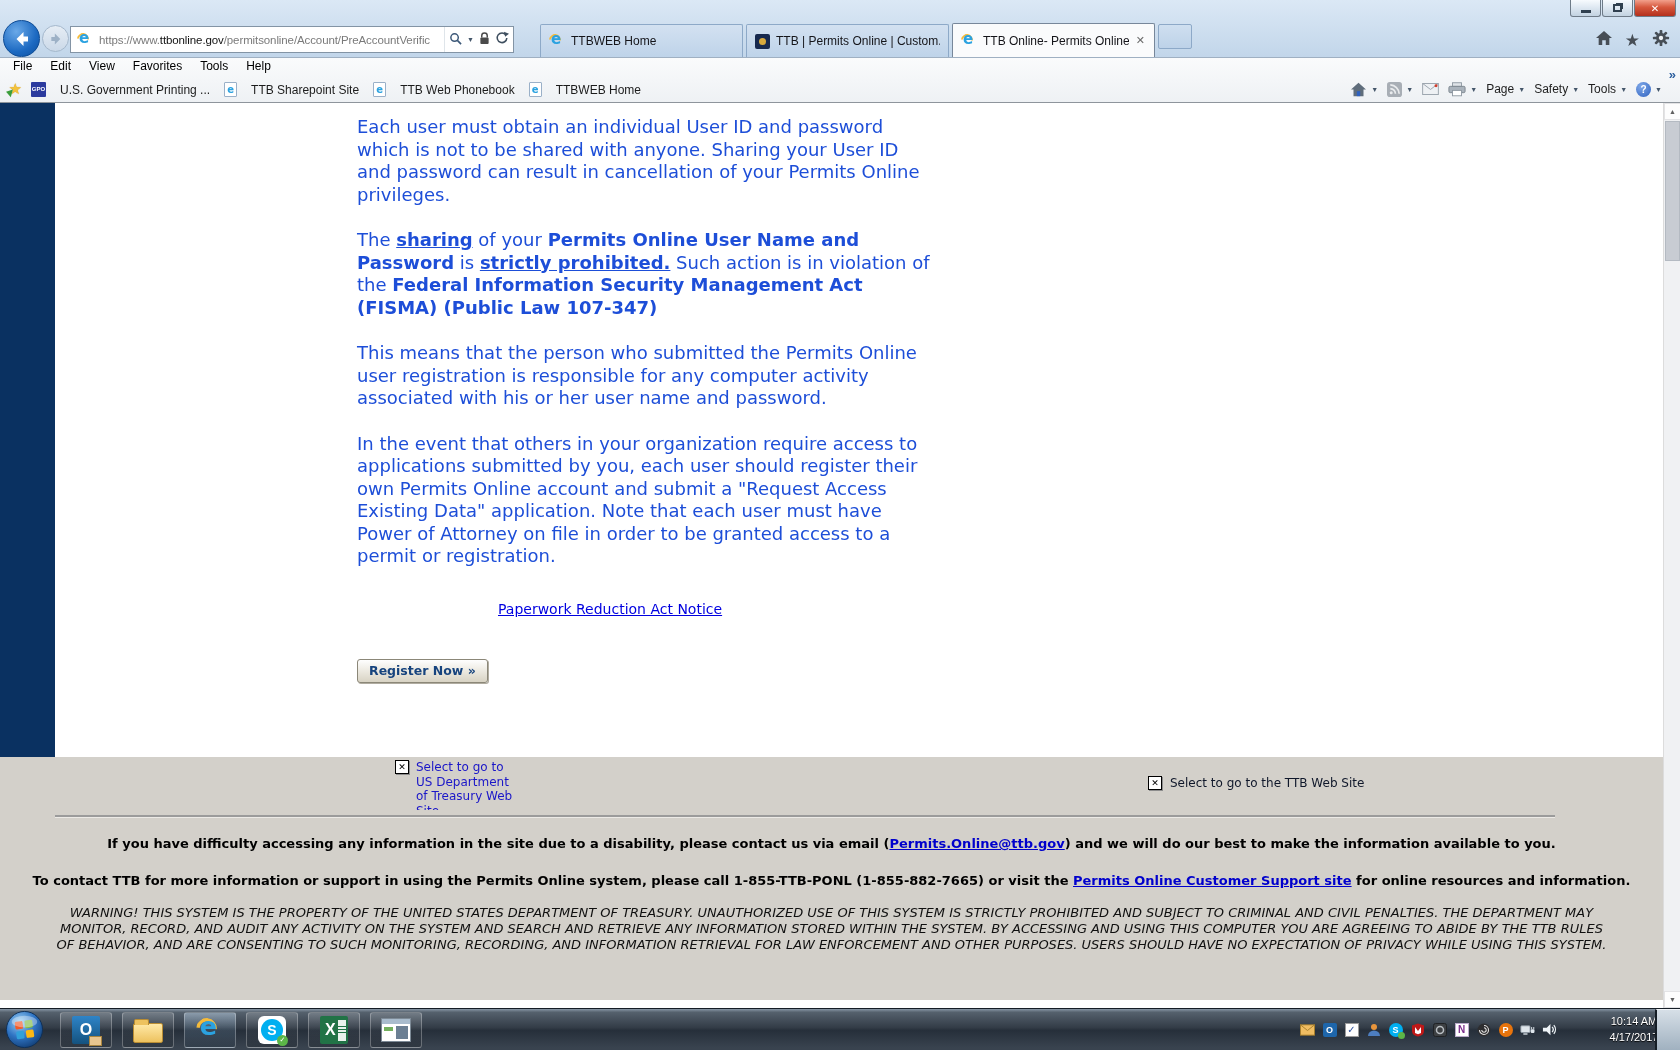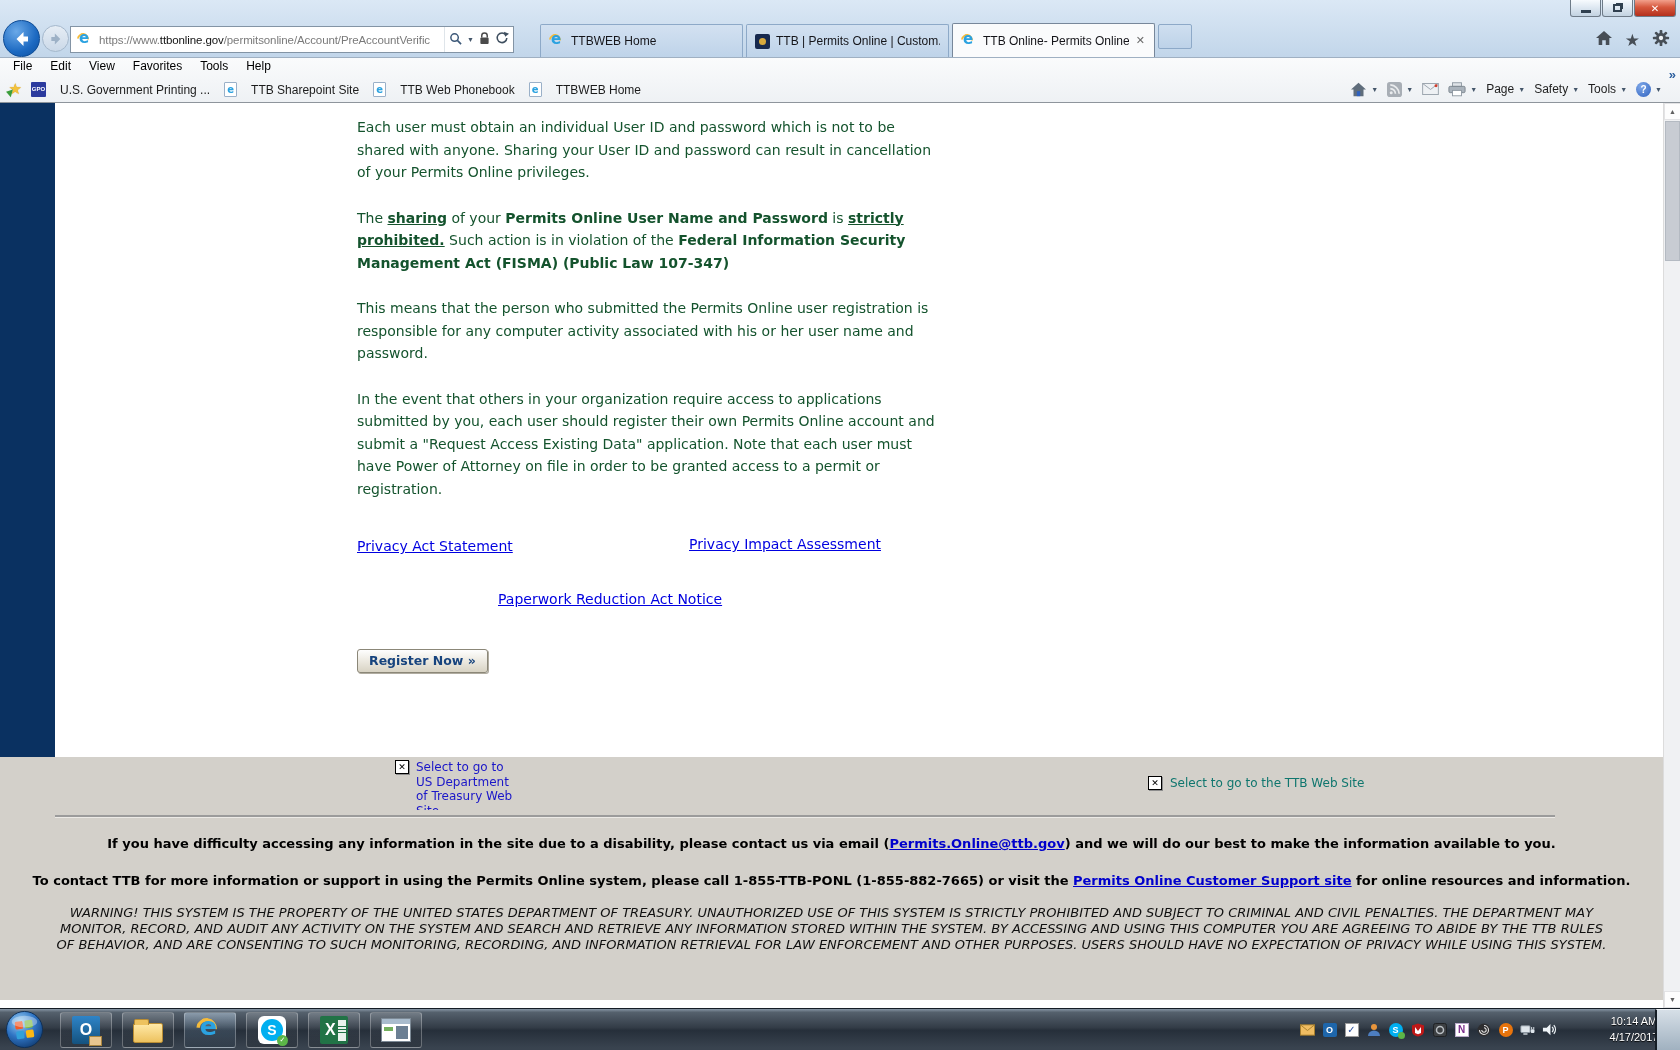--- a/index.html
+++ b/index.html
@@ -76,40 +76,40 @@
   #cmdbar{position:absolute;right:18px;top:76px;height:26px;display:flex;align-items:center;gap:9px;}
   .cmd{display:flex;align-items:center;gap:4px;font-size:12px;color:#1e1e1e;}
   .chev{position:absolute;right:4px;top:67px;color:#2c5f9e;font-size:13px;font-weight:bold;}
   .helpc{width:15px;height:15px;border-radius:50%;background:radial-gradient(circle at 35% 30%,#7fa8e8,#2f62c0);
     color:#fff;font:bold 10px/15px "Liberation Sans",sans-serif;text-align:center;}
 
   
   #page{position:absolute;left:0;top:103px;width:1680px;height:905px;background:#fff;}
   #navstrip{position:absolute;left:0;top:0;width:55px;height:654px;background:#0a3161;}
   .copy{position:absolute;left:357px;top:13px;width:578px;font-family:"DejaVu Sans",sans-serif;}
-  .copy p{font-size:14px;line-height:22.5px;color:#14532d;margin-bottom:23px;}
+  .copy p{font-size:18px;line-height:22.5px;color:#1d4ed8;margin-bottom:23px;}
   .b{font-weight:bold;}
   .bu{font-weight:bold;text-decoration:underline;}
   a.plink{color:#0000e0;text-decoration:underline;font-size:14px;font-family:"DejaVu Sans",sans-serif;cursor:pointer;}
   .linkrow{position:relative;margin-top:36px;height:22px;}
   .linkrow .l2{position:absolute;left:332px;top:0;}
   .linkrow2{margin-top:31px;padding-left:141px;height:22px;}
   .regbtn{margin-top:38px;display:inline-block;padding:3px 11px 4px;
     font:bold 12.5px "DejaVu Sans",sans-serif;color:#17447e;
     background:linear-gradient(#fefefe,#ece9e0 50%,#d8d3c4);
     border:1px solid #8b8778;border-radius:3px;box-shadow:1px 1px 0 #b0aca0;}
 
   
   #footer{position:absolute;left:0;top:654px;width:1663px;height:243px;background:#d3d0ca;font-family:"DejaVu Sans",sans-serif;}
   .brokimg{width:14px;height:14px;background:#fff;border:1px solid #000;box-shadow:1px 1px 0 #8d8d8d;
     color:#000;font:bold 9px/12px "DejaVu Sans",sans-serif;text-align:center;flex:0 0 auto;}
   .treas{position:absolute;left:395px;top:3px;display:flex;gap:7px;}
   .treas .txt{width:104px;height:50px;overflow:hidden;font-size:12px;line-height:14.5px;color:#1a16c8;text-decoration:none;}
   .ttbsite{position:absolute;left:1148px;top:19px;display:flex;gap:8px;align-items:flex-start;}
-  .ttbsite .txt{font-size:12px;color:#0f766e;}
+  .ttbsite .txt{font-size:12px;color:#0f172a;}
   .fsep{position:absolute;left:55px;top:58px;width:1500px;height:0;border-top:2px solid #9b9b9b;border-bottom:1px solid #eceae6;}
   .fline{position:absolute;left:0;width:100%;text-align:center;font-size:13px;font-weight:bold;color:#000;}
   .fline a{color:#0000cc;text-decoration:underline;}
   .fwarn{position:absolute;left:50%;top:148px;width:1560px;transform:translateX(-50%);
     text-align:center;font-size:13px;line-height:16px;font-style:italic;color:#101010;}
 
   
   #sbar{position:absolute;left:1663px;top:0;width:17px;height:905px;background:#f0f1f3;border-left:1px solid #dcdcdc;}
   .sbtn{position:absolute;left:0;width:17px;height:17px;background:#fdfdfd;border:1px solid #e3e3e5;
     color:#606060;font-size:7px;text-align:center;line-height:15px;}
@@ -350,24 +350,20 @@
 
 <div id="page">
   <div id="navstrip"></div>
 
   <div class="copy">
     <p>Each user must obtain an individual User ID and password which is not to be shared with anyone. Sharing your User ID and password can result in cancellation of your Permits Online privileges.</p>
     <p><span>The </span><span class="bu">sharing</span><span> of your </span><span class="b">Permits Online User Name and Password</span><span> is </span><span class="bu">strictly prohibited.</span><span> Such action is in violation of the </span><span class="b">Federal Information Security Management Act (FISMA) (Public Law 107-347)</span></p>
     <p>This means that the person who submitted the Permits Online user registration is responsible for any computer activity associated with his or her user name and password.</p>
     <p>In the event that others in your organization require access to applications submitted by you, each user should register their own Permits Online account and submit a "Request Access  Existing Data" application. Note that each user must have Power of Attorney on file in order to be granted access to a permit or registration.</p>
 
-    <div class="linkrow">
-      <a class="plink">Privacy Act Statement</a>
-      <a class="plink l2">Privacy Impact Assessment</a>
-    </div>
     <div class="linkrow2">
       <a class="plink">Paperwork Reduction Act Notice</a>
     </div>
 
     <span class="regbtn">Register Now »</span>
   </div>
 
   <div id="footer">
     <span class="treas">
       <span class="brokimg">✕</span>

